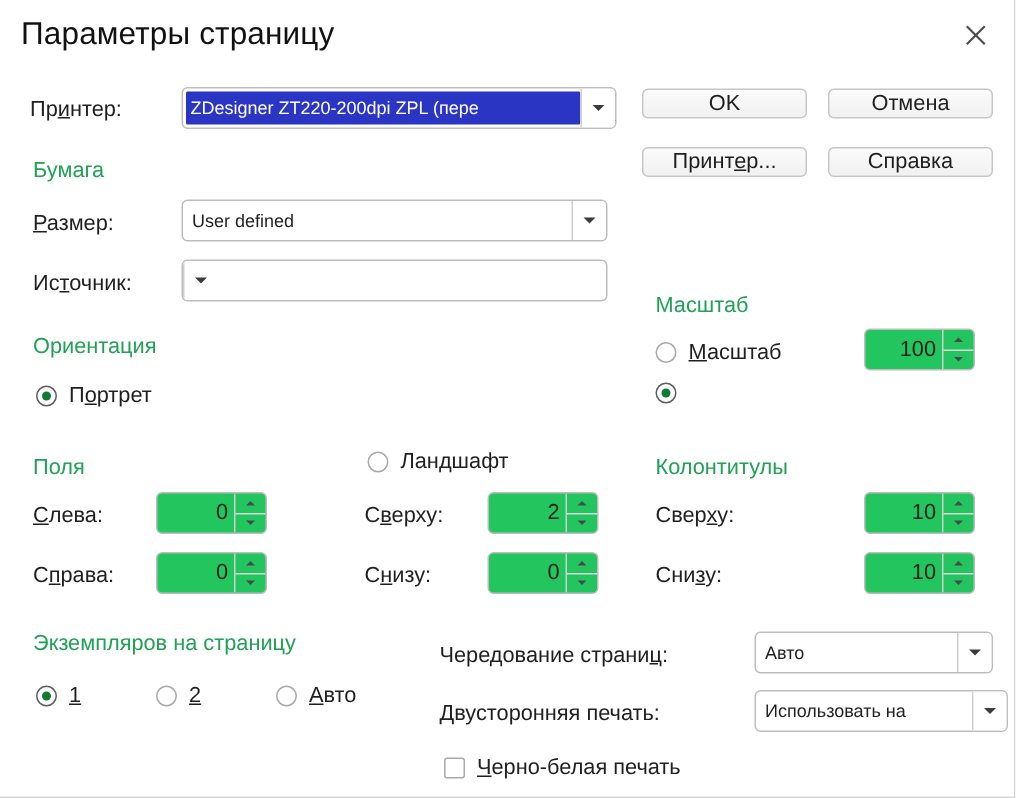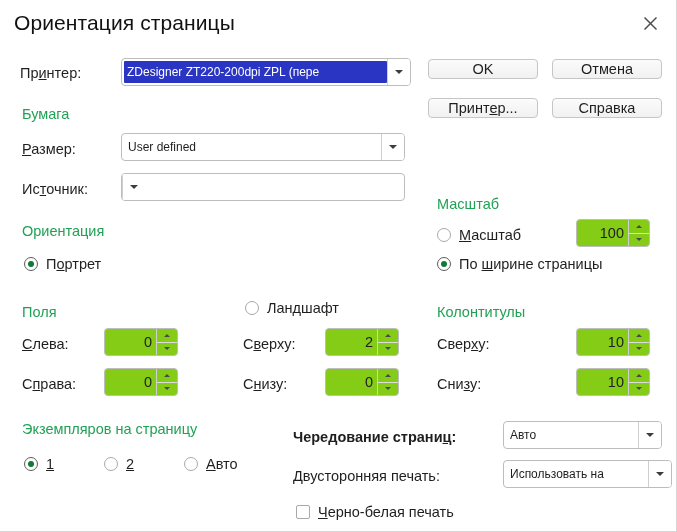--- a/index.html
+++ b/index.html
@@ -129,21 +129,21 @@
     cursor: pointer;
   }
 
   
   .spin {
     position: absolute;
     box-sizing: border-box;
     height: 28px;
     border: 1px solid #bdbdbd;
     border-radius: 4px;
-    background: #84cc16;
+    background: #22c55e;
     display: flex;
     align-items: stretch;
     overflow: hidden;
   }
   .spin .num {
     flex: 1 1 auto;
     display: flex;
     align-items: center;
     justify-content: flex-end;
     padding-right: 4px;
@@ -232,21 +232,21 @@
     line-height: 18px;
     color: #1f1f1f;
   }
 </style>
 </head>
 <body>
 
 <div class="dialog">
 
   <div class="titlebar">
-    <div class="dialog-title">Ориентация страницы</div>
+    <div class="dialog-title">Параметры страницу</div>
     <div class="close-btn">
       <svg width="15" height="15" viewBox="0 0 15 15" aria-hidden="true">
         <line x1="1.5" y1="1.5" x2="13.5" y2="13.5" stroke="#4a4a4a" stroke-width="1.4"></line>
         <line x1="13.5" y1="1.5" x2="1.5" y2="13.5" stroke="#4a4a4a" stroke-width="1.4"></line>
       </svg>
     </div>
   </div>
 
   <div class="lbl" style="left:20px; top:64px;"><span>Пр</span><u>и</u><span>нтер:</span></div>
 
@@ -311,21 +311,20 @@
           <span class="tri-up-s"></span>
         </div>
       <div class="dn">
           <span class="tri-dn-s"></span>
         </div>
     </div>
   </div>
 
   <div class="radio on" style="left:437px; top:255px;">
     <span class="mark"></span>
-    <span class="txt"><span>По </span><u>ш</u><span>ирине страницы</span></span>
   </div>
 
   <div class="grp" style="left:22px; top:303px;">Поля</div>
 
   <div class="lbl" style="left:22px; top:335px;"><u>С</u><span>лева:</span></div>
   <div class="spin" style="left:104px; top:328px; width:74px;">
     <div class="num">0</div>
     <div class="btns">
       <div class="up">
           <span class="tri-up-s"></span>
@@ -411,21 +410,21 @@
   </div>
   <div class="radio" style="left:104px; top:455px;">
     <span class="mark"></span>
     <span class="txt"><u>2</u></span>
   </div>
   <div class="radio" style="left:184px; top:455px;">
     <span class="mark"></span>
     <span class="txt"><u>А</u><span>вто</span></span>
   </div>
 
-  <div class="lbl" style="left:293px; top:428px;font-weight:bold;"><span>Чередование страни</span><u>ц</u><span>:</span></div>
+  <div class="lbl" style="left:293px; top:428px;"><span>Чередование страни</span><u>ц</u><span>:</span></div>
   <div class="combo" style="left:503px; top:421px; width:159px;">
     <div class="val">Авто</div>
     <div class="arrow">
         <span class="tri-down"></span>
       </div>
   </div>
 
   <div class="lbl" style="left:293px; top:467px;">Двусторонняя печать:</div>
   <div class="combo" style="left:503px; top:460px; width:169px;gap:44px;">
     <div class="val">Использовать на</div>

